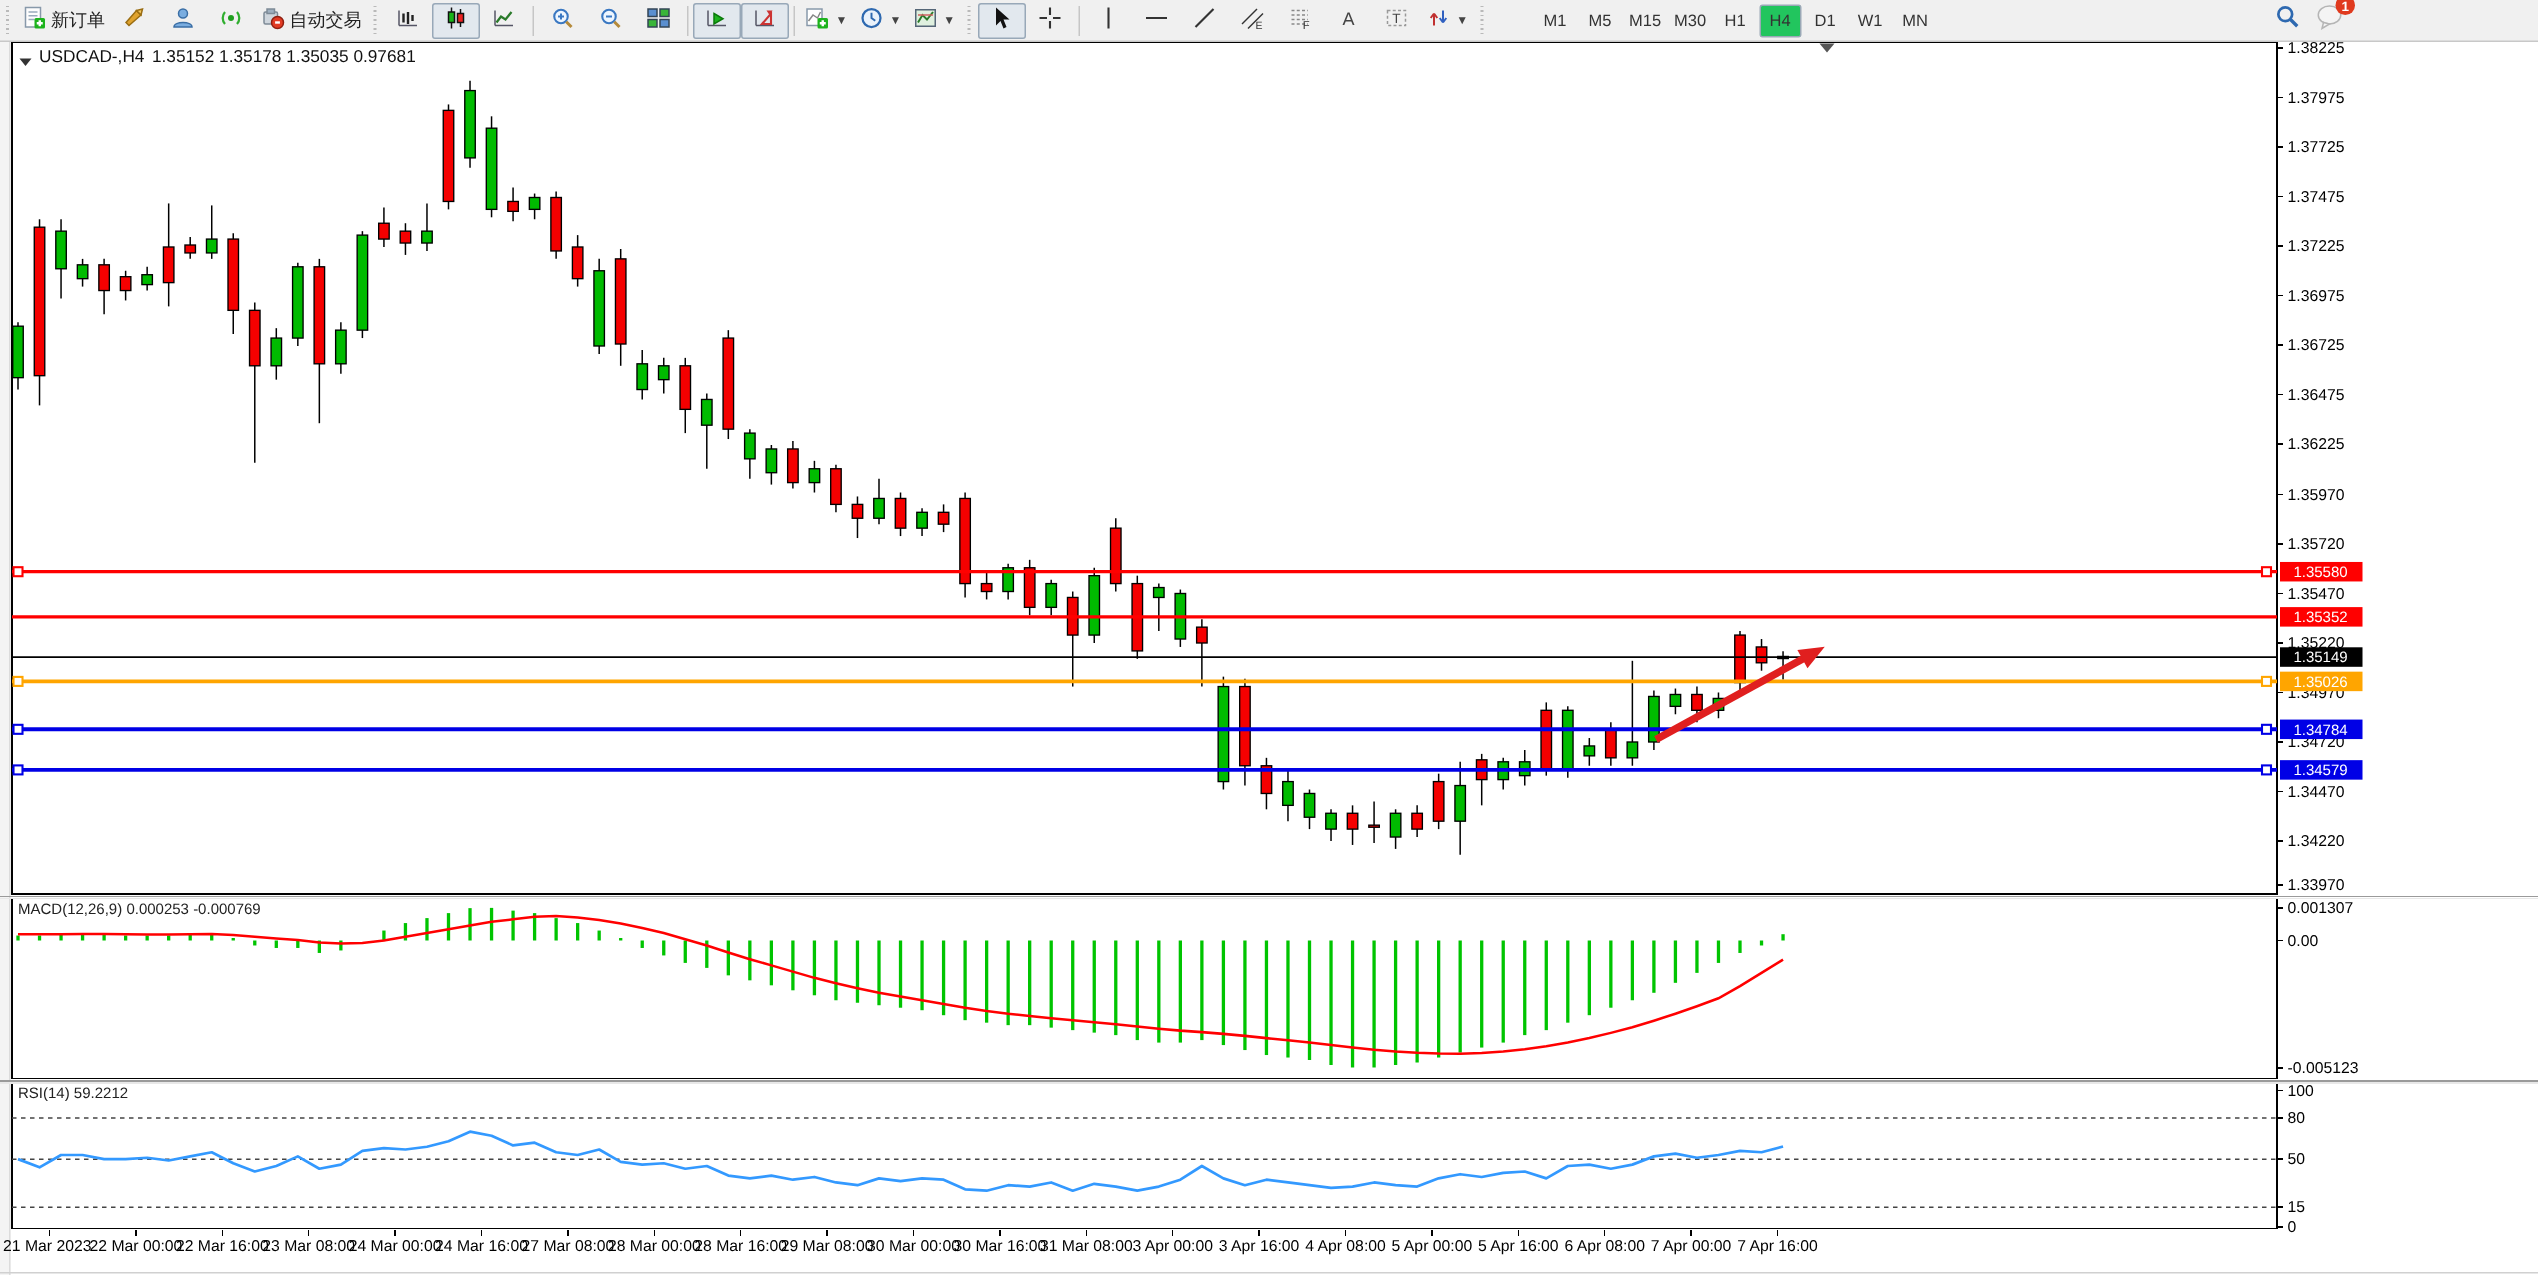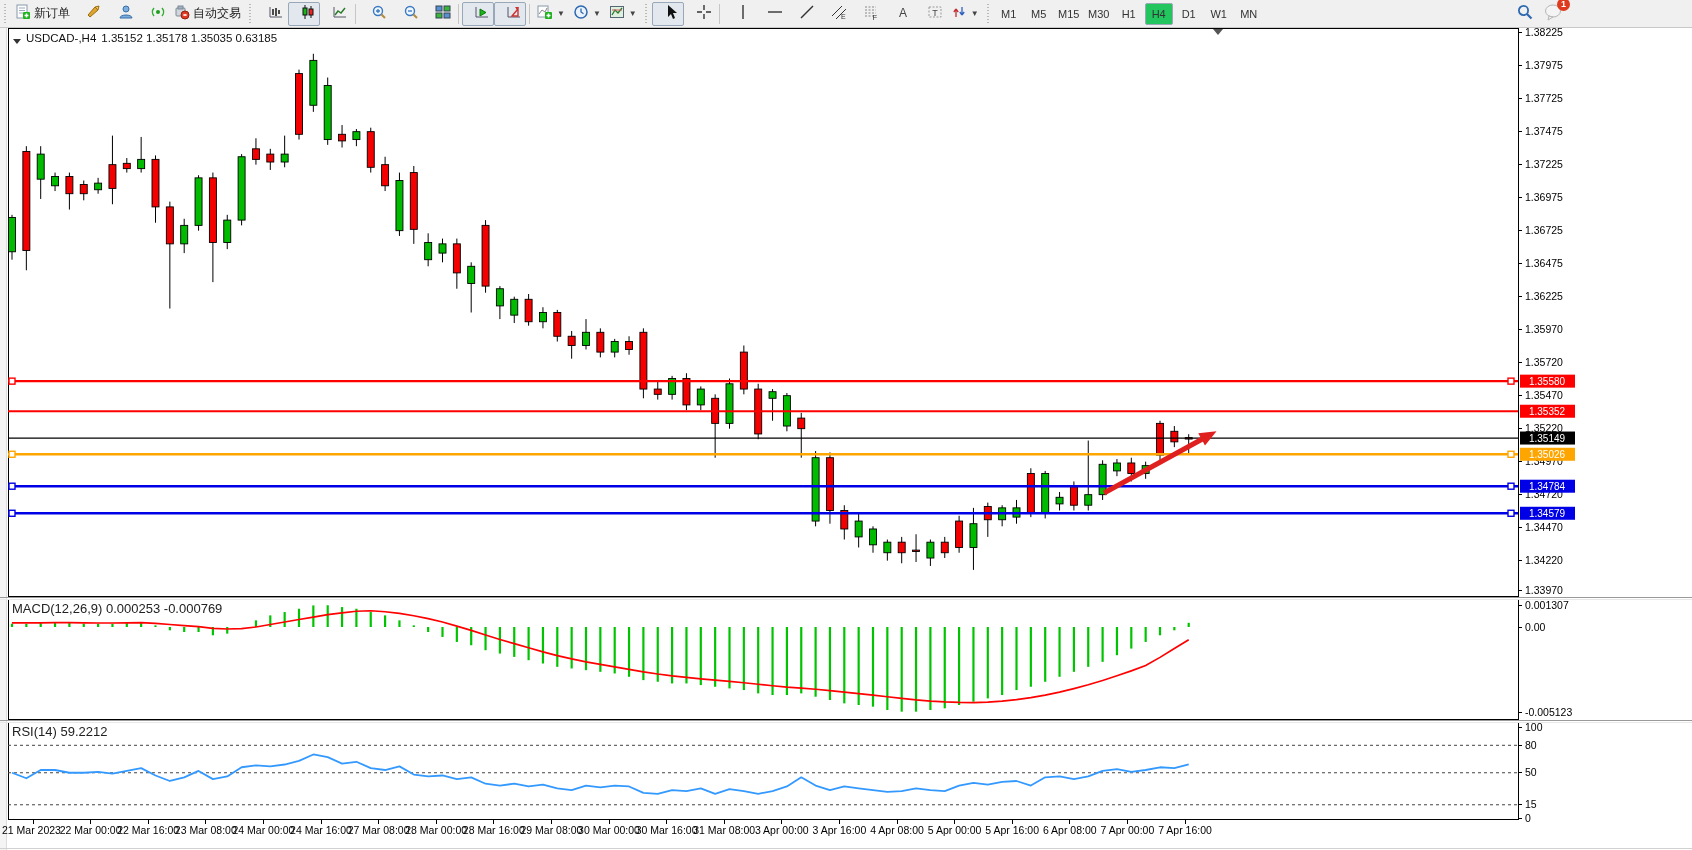--- a/index.html
+++ b/index.html
@@ -5,34 +5,34 @@
   html,body{margin:0;padding:0;}
   body{width:1692px;height:850px;position:relative;overflow:hidden;background:#ffffff;
        font-family:"Liberation Sans","DejaVu Sans",sans-serif;-webkit-font-smoothing:none;}
   
   #toolbar{position:absolute;left:0;top:0;width:1692px;height:27px;background:#f0f0f0;
            border-bottom:1px solid #c8c8c8;display:flex;align-items:center;z-index:5;}
   .tb-handle{width:5px;height:20px;margin:0 3px;
              background:repeating-linear-gradient(to bottom,#b9b9b9 0 1px,transparent 1px 3px);
              background-size:2px 100%;background-repeat:repeat-y;background-position:1px 0;}
   .tb-sep{width:1px;height:20px;background:#c6c6c6;margin:0 3px;}
-  .tb-btn{height:22px;min-width:24px;display:flex;align-items:center;justify-content:flex-end;
+  .tb-btn{height:22px;min-width:24px;display:flex;align-items:center;justify-content:center;
           padding:0 3px;border:1px solid transparent;border-radius:2px;gap:3px;color:#222;font-size:12px;}
   .tb-btn.active{border:1px solid #98a8b8;background:#e2e8ee;}
   .tb-btn .caret{font-size:8px;color:#444;margin-left:1px;}
   .tf-btn{height:20px;min-width:26px;display:flex;align-items:center;justify-content:center;
           font-size:11px;color:#333;border:1px solid transparent;border-radius:2px;margin:0 1px;}
   .tf-btn.active{border:1px solid #9aa8b6;background:#22c55e;}
   .right-icons{margin-left:auto;margin-right:128px;display:flex;align-items:center;gap:10px;}
   .badge{position:absolute;right:-6px;top:-5px;width:13px;height:13px;background:#e03a1e;border-radius:50%;
          color:#fff;font-size:9px;display:flex;align-items:center;justify-content:center;font-weight:bold;}
   
   #title-overlay{position:absolute;left:13px;top:32px;font-size:11.5px;color:#111;z-index:3;display:flex;align-items:flex-end;gap:5px;}
   .tri-down{width:0;height:0;border-left:4px solid transparent;border-right:4px solid transparent;border-top:5px solid #333;}
-  #macd-label,#rsi-label{position:absolute;left:12px;font-size:13px;color:#222;z-index:3;}
+  #macd-label,#rsi-label{position:absolute;left:12px;font-size:10px;color:#222;z-index:3;}
   #macd-label{top:601px;} #rsi-label{top:724px;text-align:center;}
   #chart-svg{position:absolute;left:0;top:0;z-index:1;}
   #left-strip{position:absolute;left:0;top:27px;width:6px;height:823px;background:#f4f4f4;border-right:1px solid #dcdcdc;}
   svg text{font-family:"Liberation Sans","DejaVu Sans",sans-serif;}
 </style>
 </head>
 <body>
 
 <div id="toolbar">
   <div class="tb-handle"></div>
@@ -263,21 +263,21 @@
   <div class="tb-btn">
     <span><svg width="16" height="16">
           <path d="M5 13L5 5M5 5l-2.2 3M5 5l2.2 3" stroke="#c03030" stroke-width="1.3" fill="none"></path>
           <path d="M11 3v8M11 11l-2.2-3M11 11l2.2-3" stroke="#3060c0" stroke-width="1.3" fill="none"></path>
         </svg></span>
     <span class="caret">▼</span>
   </div>
 
   <div class="tb-handle"></div>
 
-  <div id="tf-group" style="display:flex;align-items:center;">
+  <div id="tf-group" style="display:flex;align-items:center;margin-left:28px;">
       <div class="tf-btn">M1</div>
       <div class="tf-btn">M5</div>
       <div class="tf-btn">M15</div>
       <div class="tf-btn">M30</div>
       <div class="tf-btn">H1</div>
       <div class="tf-btn active">H4</div>
       <div class="tf-btn">D1</div>
       <div class="tf-btn">W1</div>
       <div class="tf-btn">MN</div>
     </div>
@@ -297,21 +297,21 @@
       <span class="badge">1</span>
     </span>
   </div>
 </div>
 
 <div id="left-strip"></div>
 
 <div id="title-overlay">
   <span class="tri-down"></span>
   <span>USDCAD-,H4</span>
-  <span>1.35152 1.35178 1.35035 0.63185</span>
+  <span>1.35152 1.35178 1.35035 0.97681</span>
 </div>
 
 <div id="macd-label">
   <span>MACD(12,26,9)</span>
   <span>0.000253</span>
   <span>-0.000769</span>
 </div>
 <div id="rsi-label">
   <span>RSI(14)</span>
   <span>59.2212</span>

